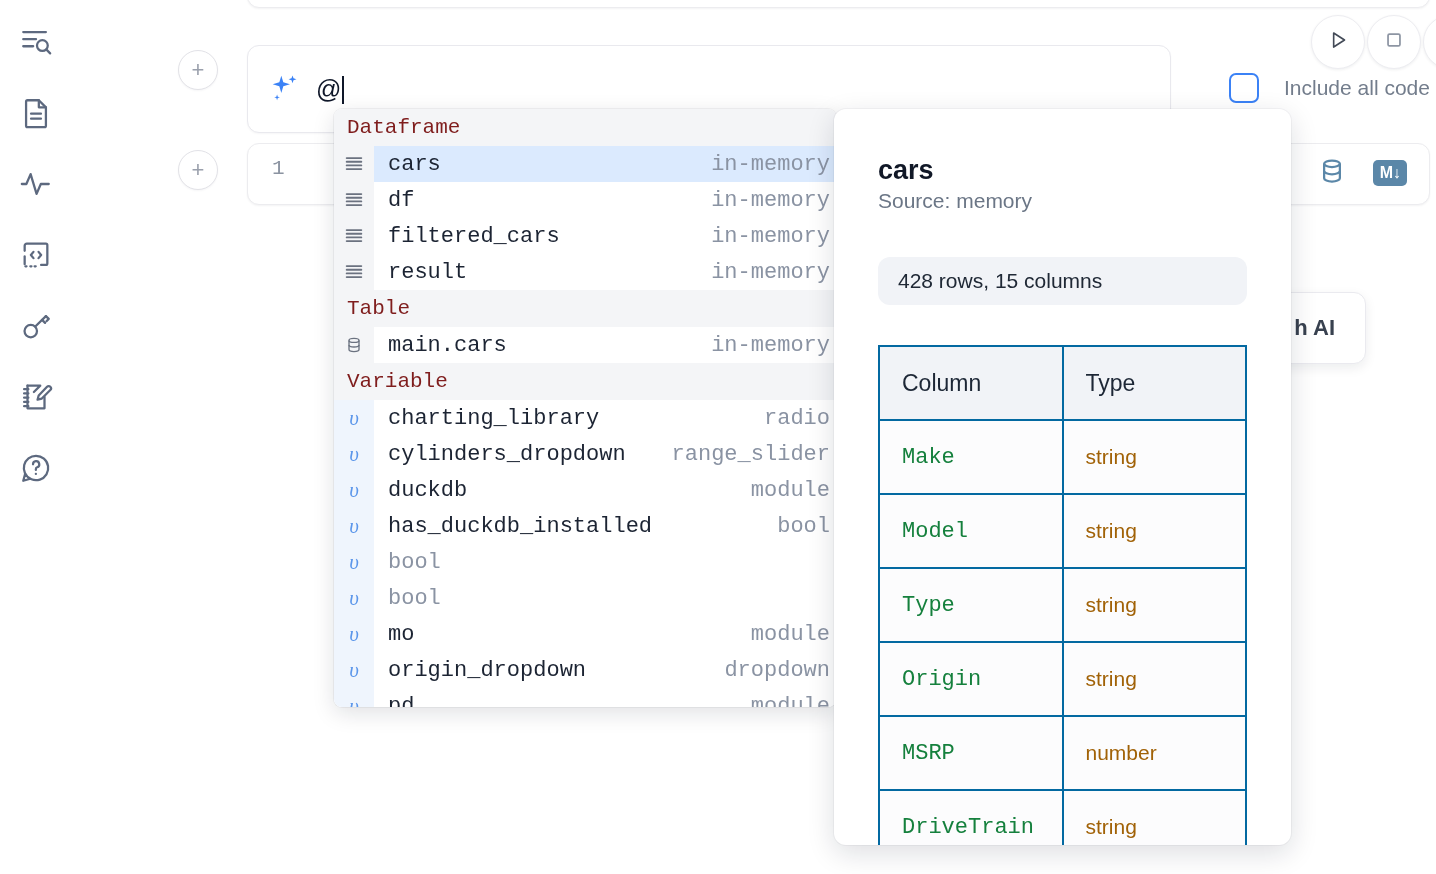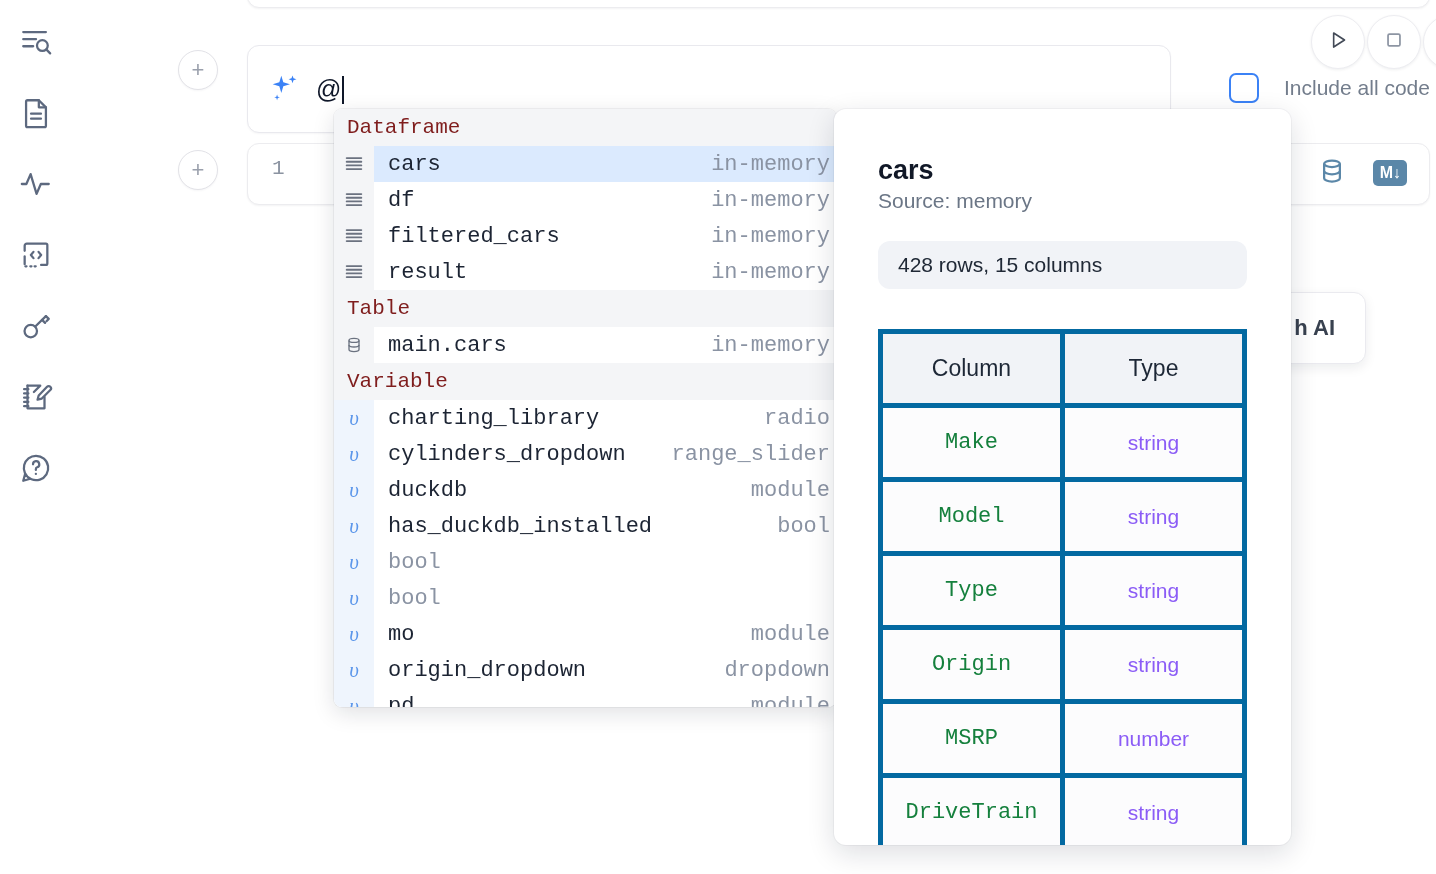--- a/index.html
+++ b/index.html
@@ -172,42 +172,42 @@
     position: absolute; left: 834px; top: 109px; width: 457px; height: 736px;
     background: #ffffff; border-radius: 12px;
     box-shadow: 0 8px 28px rgba(16,24,40,0.14), 0 0 0 1px rgba(16,24,40,0.04);
     overflow: hidden; padding: 0 44px;
   }
   .detail-title {
     margin-top: 46px; font-size: 27px; font-weight: bold; color: #111827;
   }
   .detail-source { margin-top: 3px; font-size: 21px; color: #6b7686; }
   .detail-pill {
-    margin-top: 28px; height: 48px; background: #f1f3f7; border-radius: 12px;
+    margin-top: 44px; height: 48px; background: #f1f3f7; border-radius: 12px;
     display: flex; align-items: center; padding-left: 20px;
     font-size: 21px; color: #202936;
   }
   .detail-table {
     margin-top: 40px; width: 100%; border-collapse: collapse;
     table-layout: fixed;
   }
   .detail-table th, .detail-table td {
-    border: 5px solid #0369a1; text-align: center; padding: 0 22px;
+    border: 2px solid #0369a1; text-align: left; padding: 0 22px;
     height: 74px; vertical-align: middle;
   }
   .detail-table th {
     background: #f1f3f7; font-weight: normal;
     font-size: 23px; color: #1d2736;
   }
   .detail-table td.colname {
     font-family: "Liberation Mono", monospace;
     font-size: 22px; color: #15803d; background: #fcfcfd;
   }
   .detail-table td.coltype {
-    font-size: 21px; color: #8b5cf6; background: #fcfcfd;
+    font-size: 21px; color: #a16207; background: #fcfcfd;
   }
 </style>
 </head>
 <body>
 
 <div id="root">
 
   <div class="rail">
     <div class="rail-item">
       <span>

